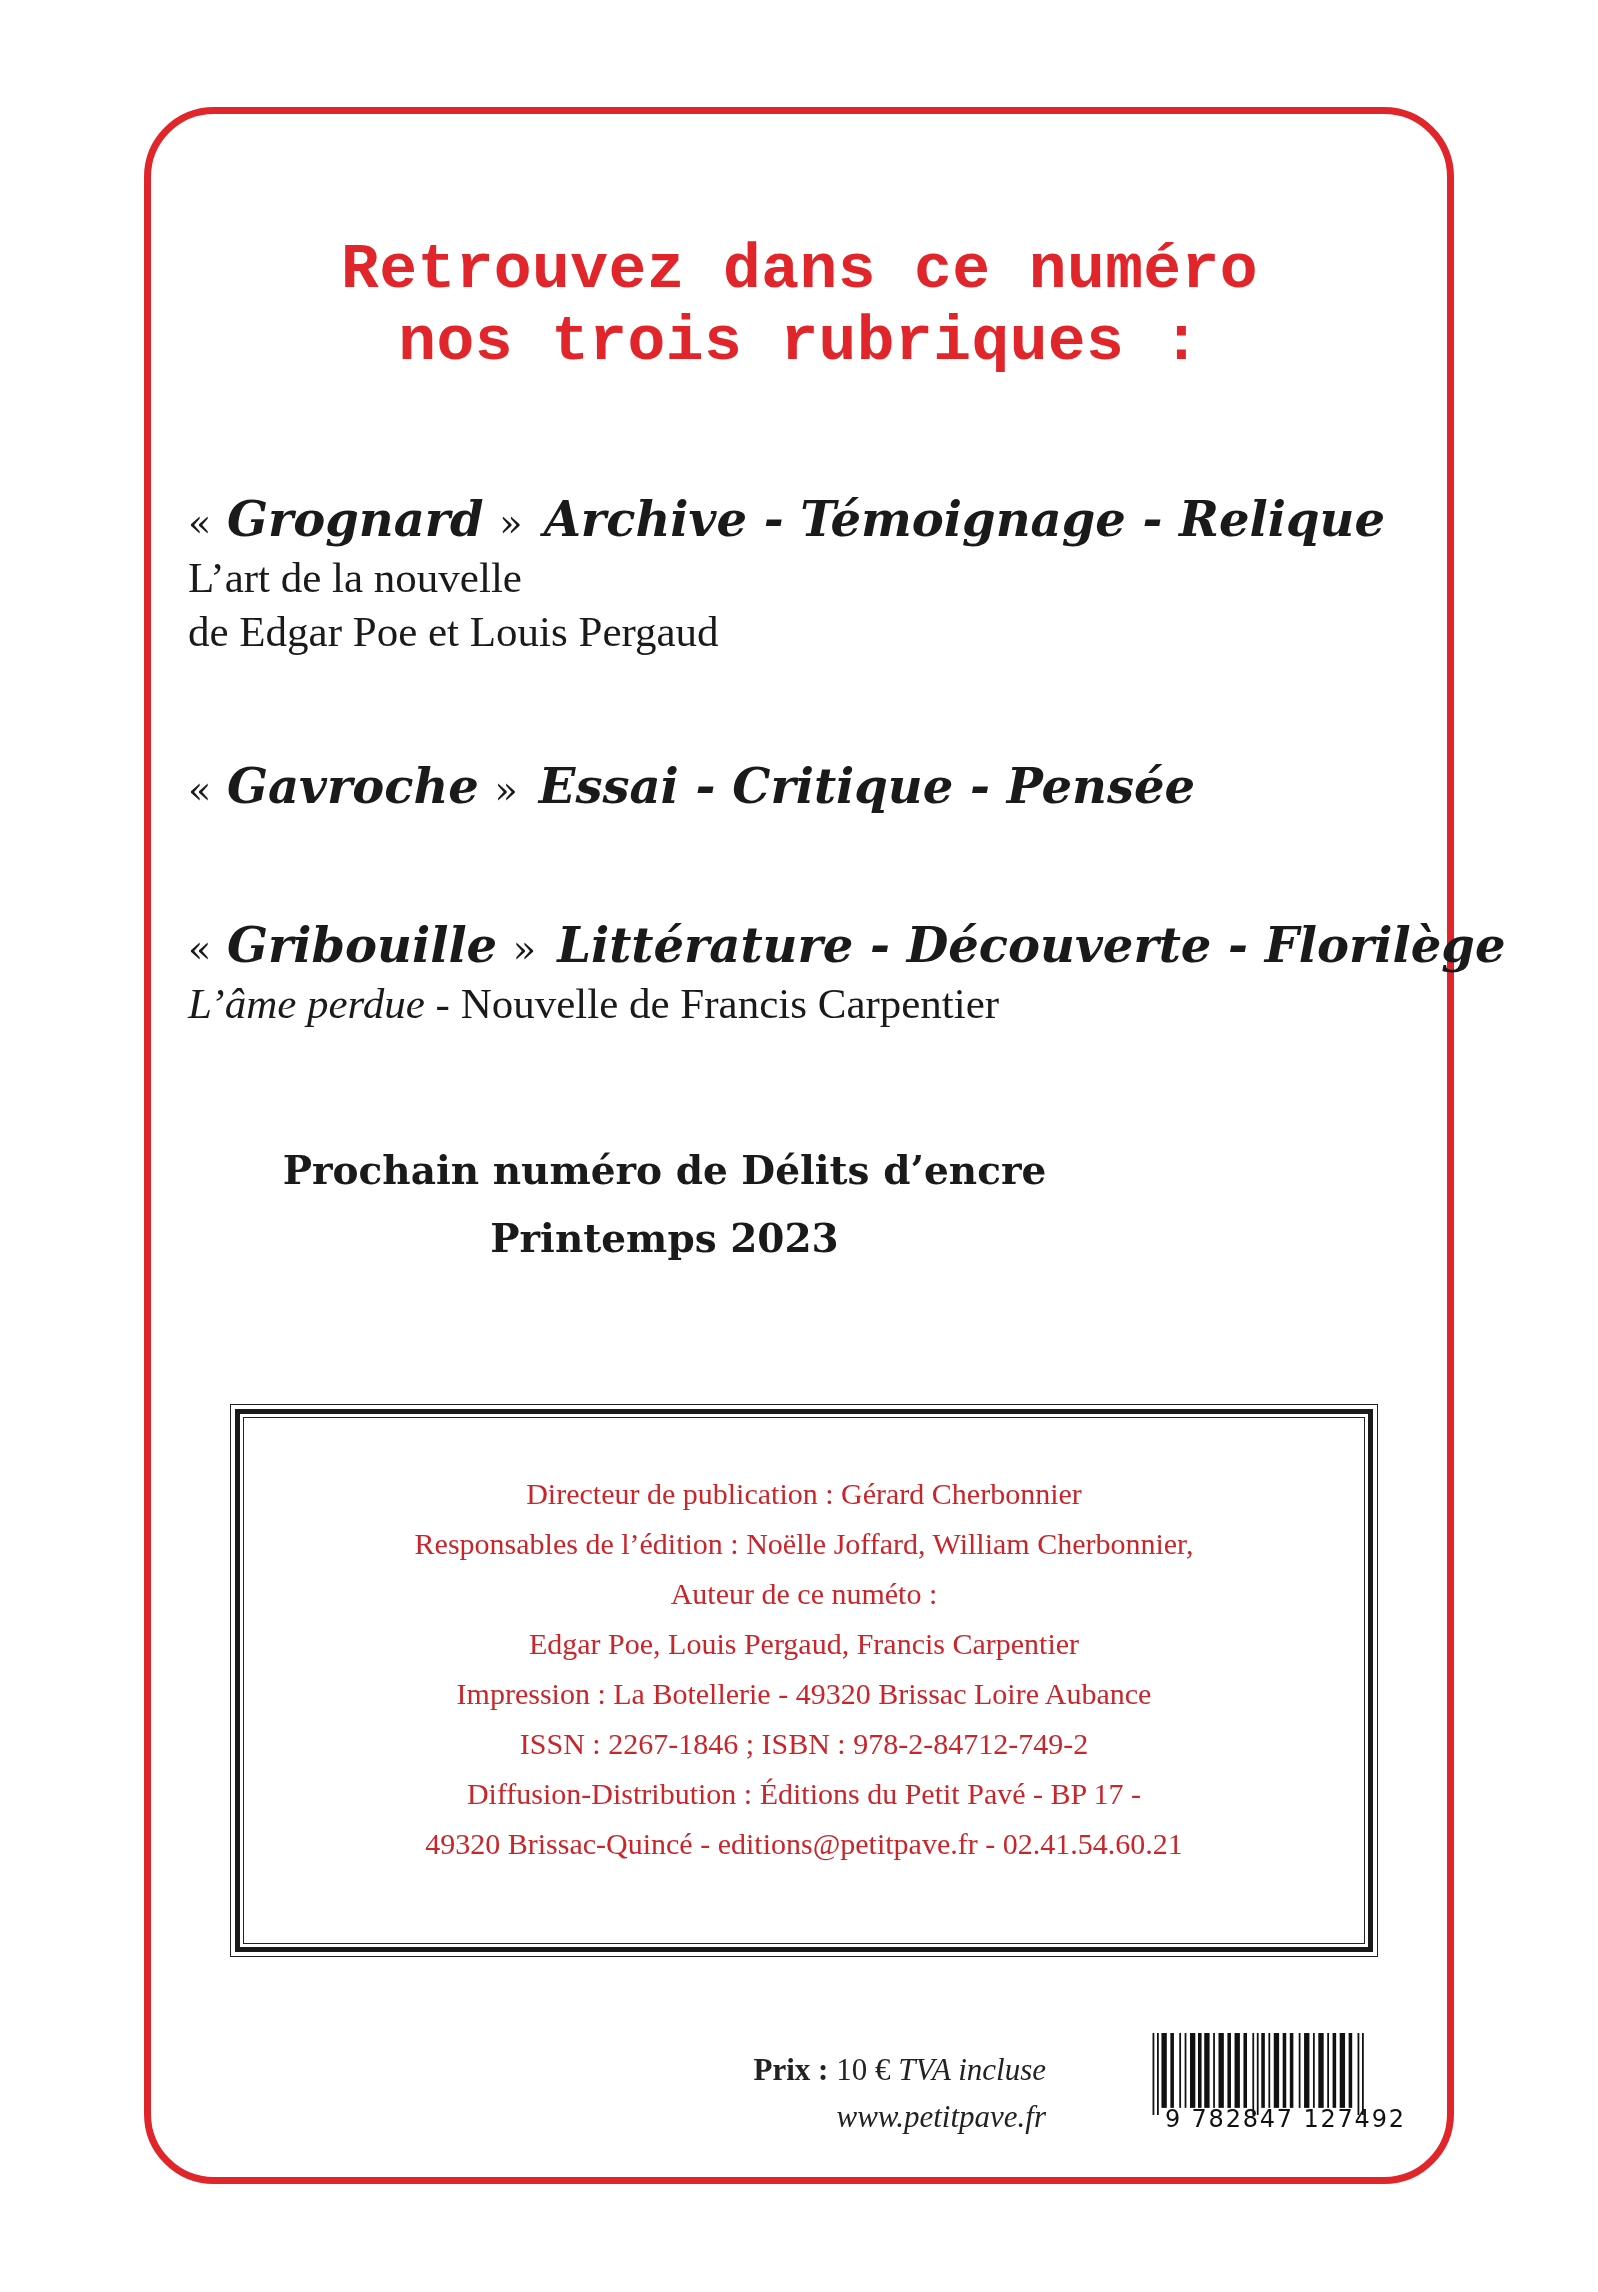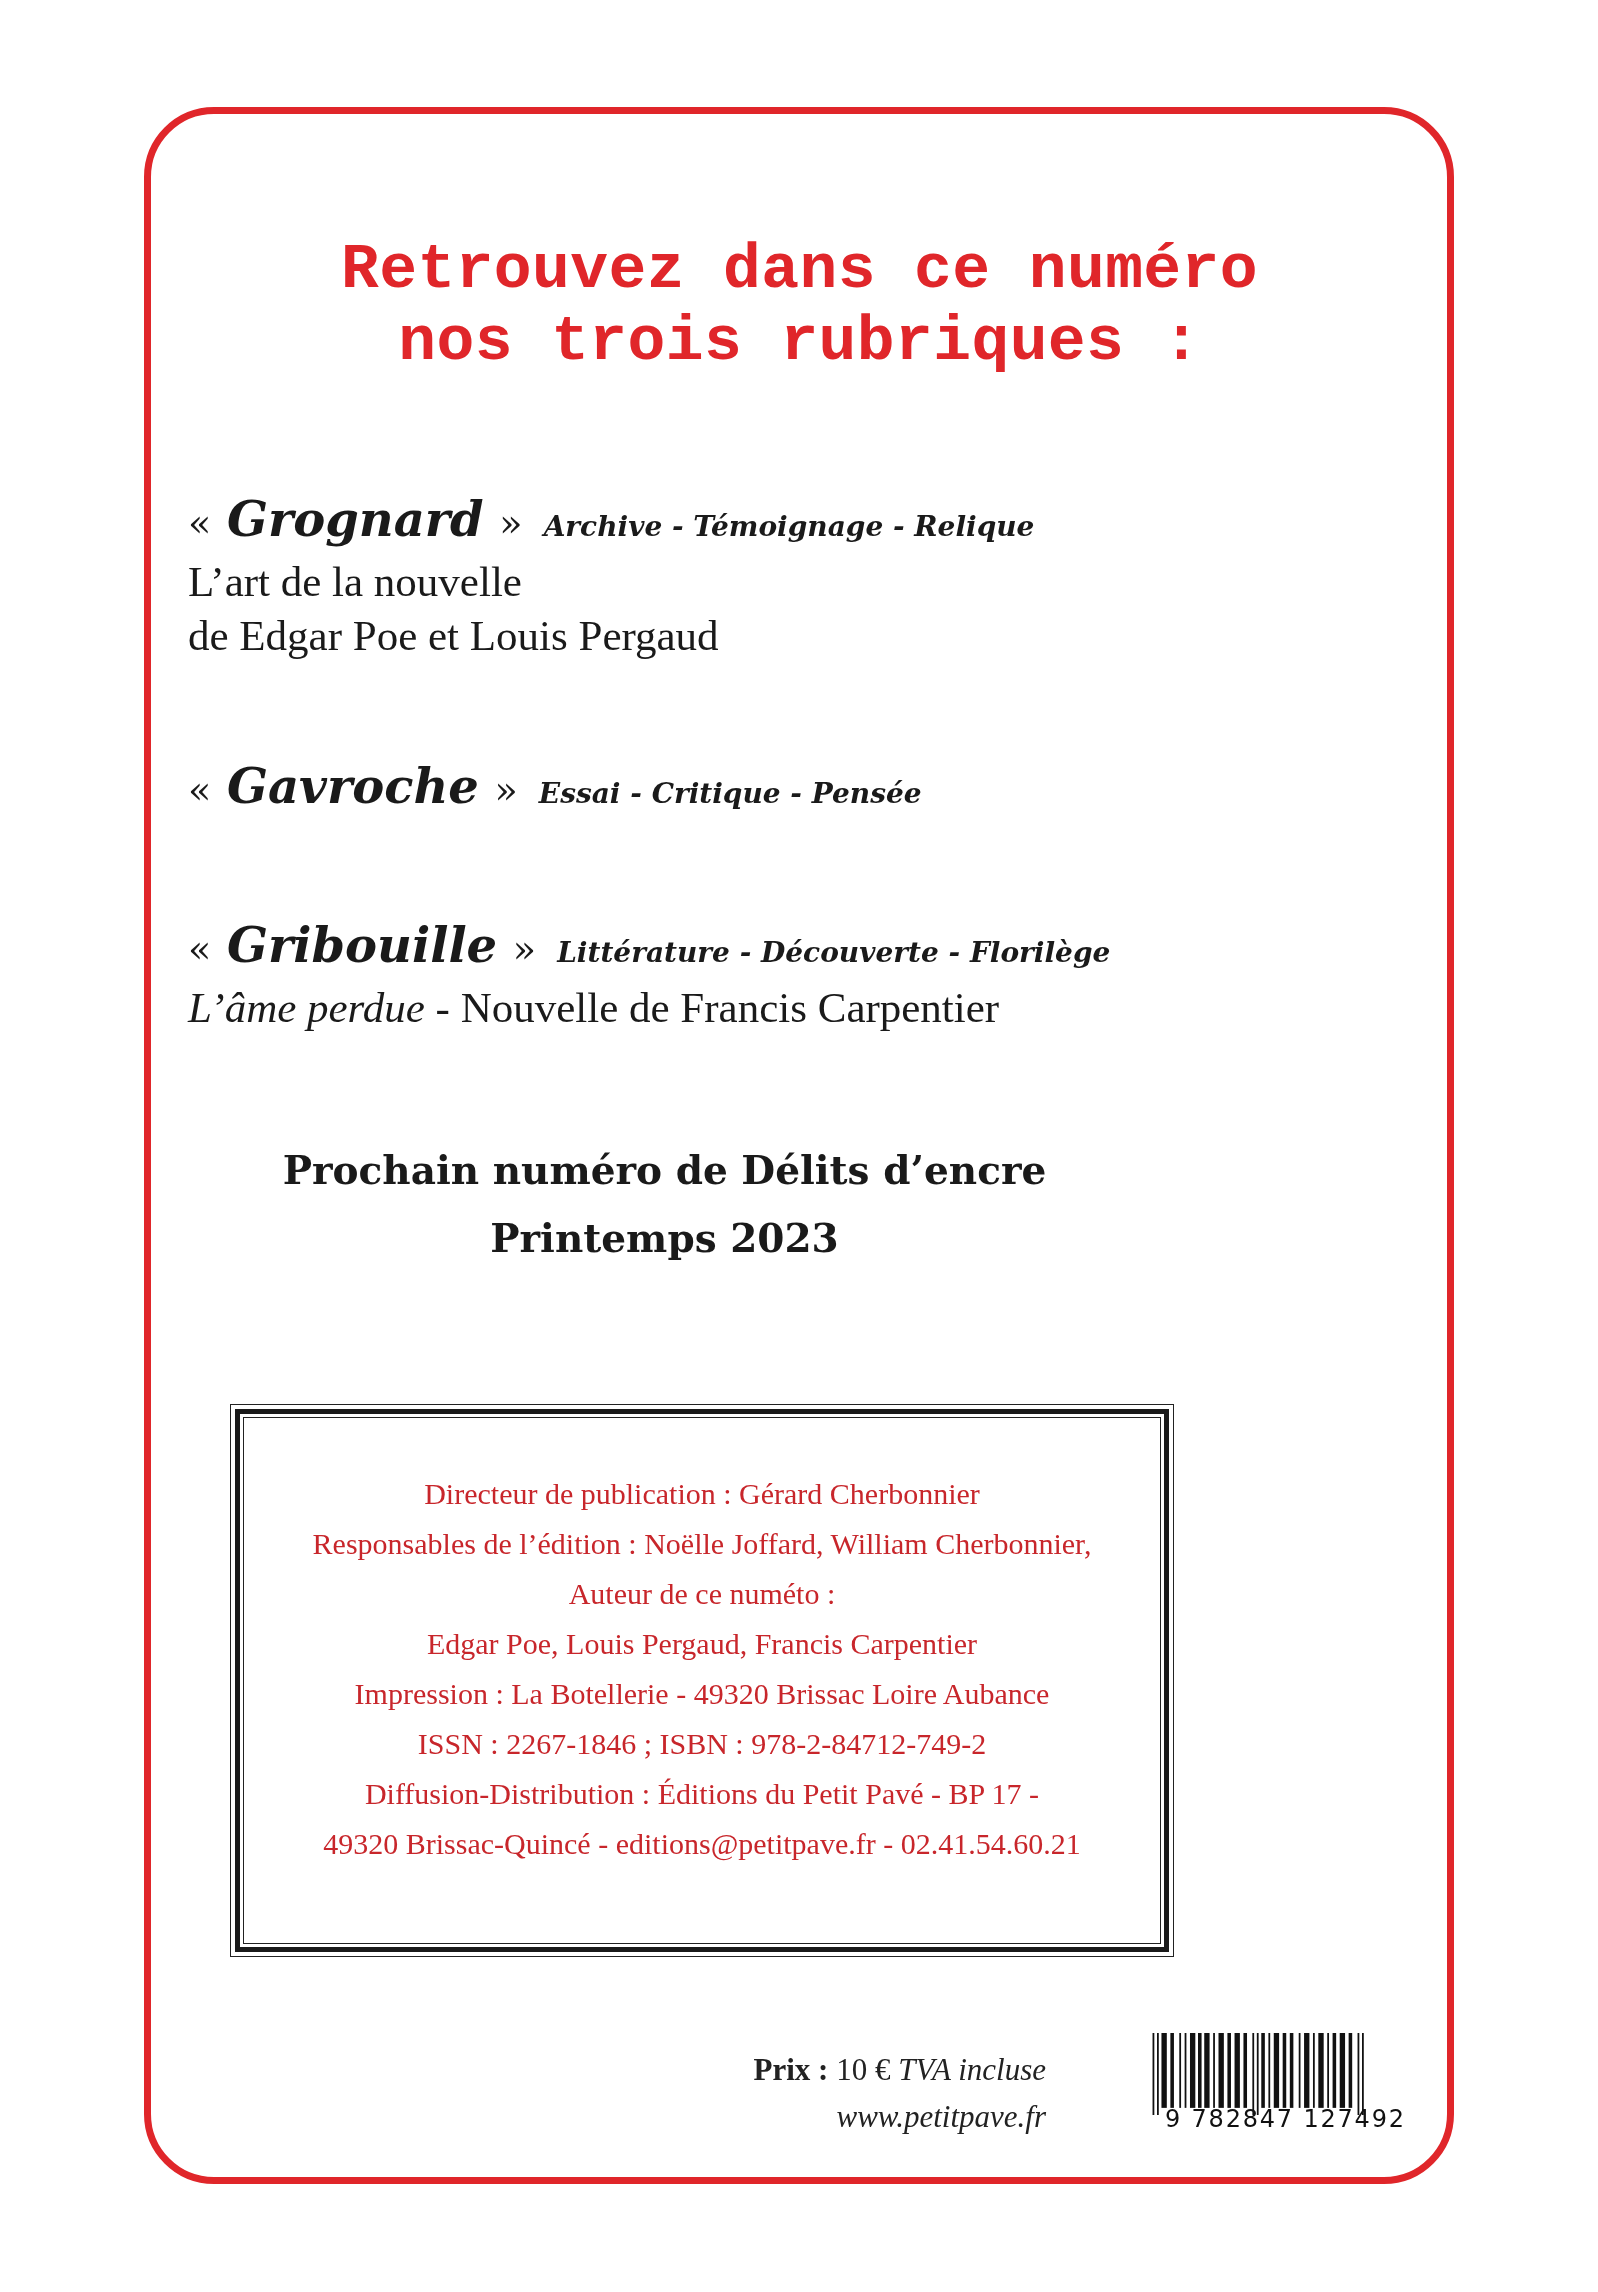--- a/index.html
+++ b/index.html
@@ -21,39 +21,39 @@
     .title .line { display: block; white-space: nowrap; }
 
     .rubrique { position: absolute; left: 188px; }
     .rub-head {
       white-space: nowrap; color: #1a1a1a;
       font-family: "DejaVu Serif", serif; font-style: italic; font-weight: bold;
       font-size: 45px; line-height: 56px;
     }
     .rub-head .guil { font-style: normal; font-weight: normal; font-size: 38px; }
     .rub-head .name { font-size: 48px; }
-    .rub-head .tags { font-size: 28px; margin-left: 5.4px; }
+    .rub-head .tags { font-size: 48px; margin-left: 5.4px; }
     .rub-body {
       color: #1a1a1a;
       font-family: "Liberation Serif", serif; font-size: 43px; line-height: 54px;
       white-space: nowrap;
     }
     .rub-body .ital { font-style: italic; }
 
     .next {
       position: absolute; left: 0; width: 1329px; top: 1136px;
       text-align: center; color: #1a1a1a;
       font-family: "DejaVu Serif", serif; font-weight: bold;
       font-size: 39px; line-height: 68px;
     }
     .next .line { display: block; white-space: nowrap; }
 
     .info-box {
       position: absolute; left: 230px; top: 1404px;
-      width: 944px; height: 553px; box-sizing: border-box;
+      width: 1148px; height: 553px; box-sizing: border-box;
       border: 1.8px solid #222;
     }
     .info-box .mid {
       position: absolute; left: 3.6px; top: 3.6px; right: 3.6px; bottom: 3.6px;
       border: 5.4px solid #1a1a1a;
     }
     .info-box .inner {
       position: absolute; left: 3.6px; top: 3.6px; right: 3.6px; bottom: 3.6px;
       border: 1.8px solid #222;
     }

